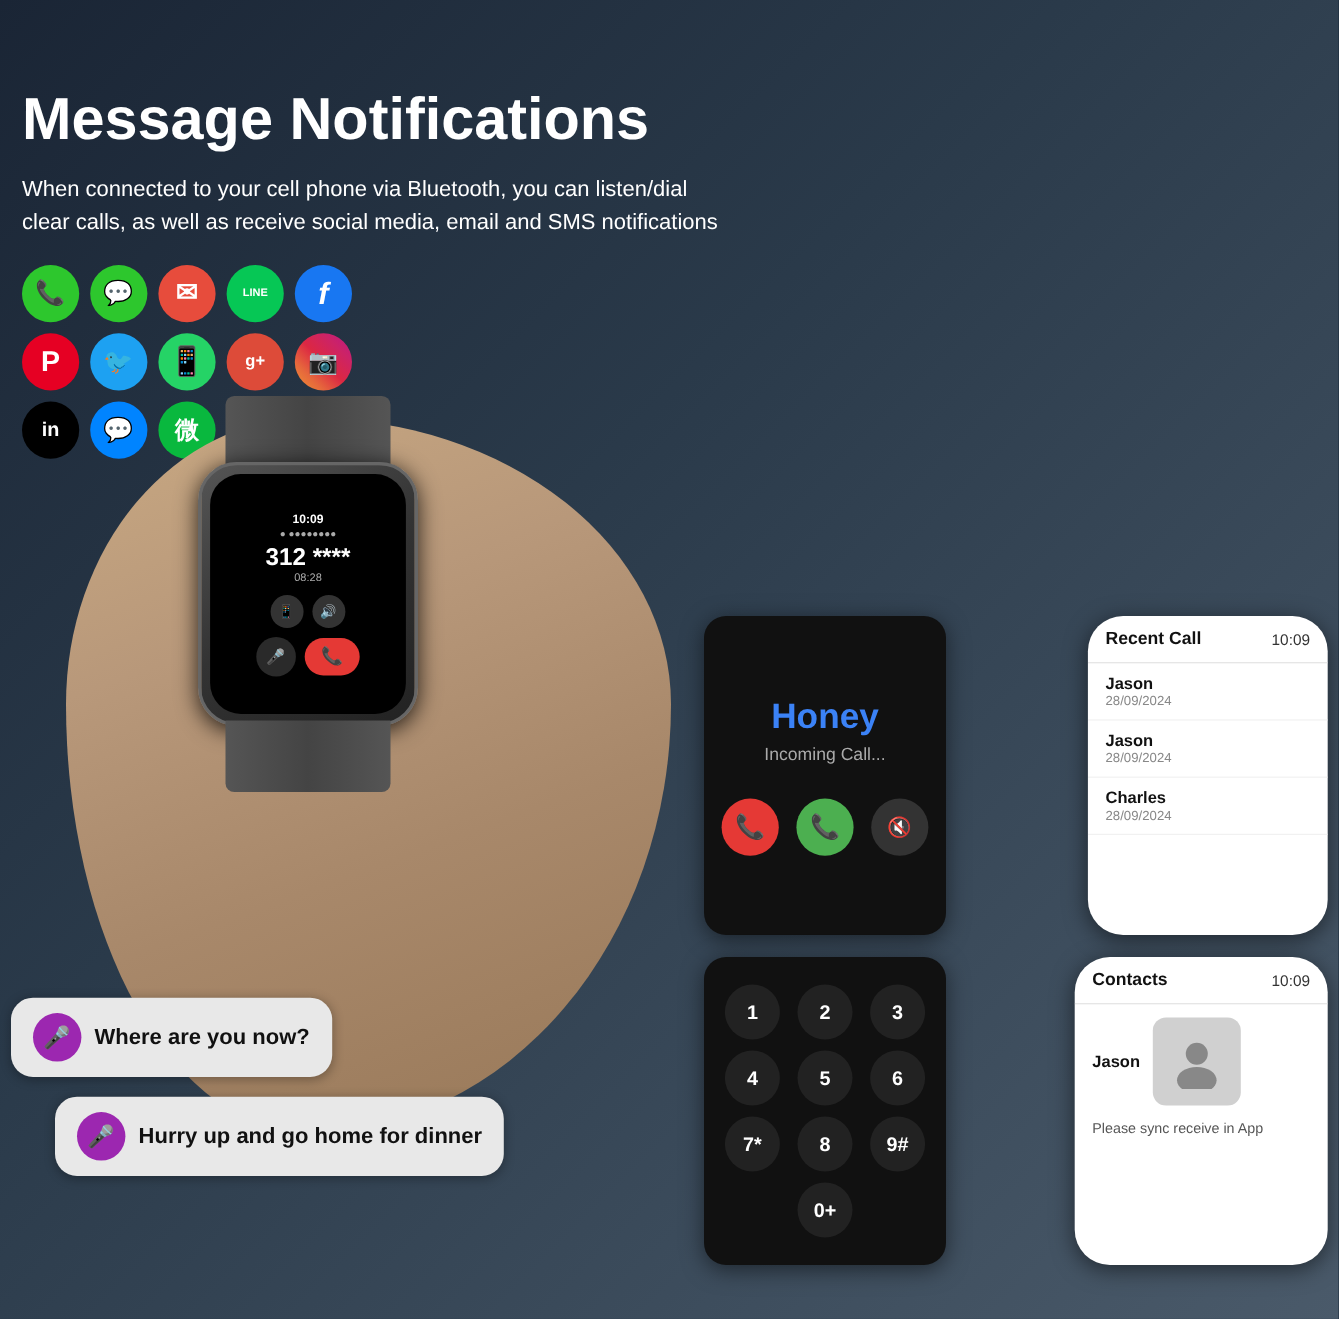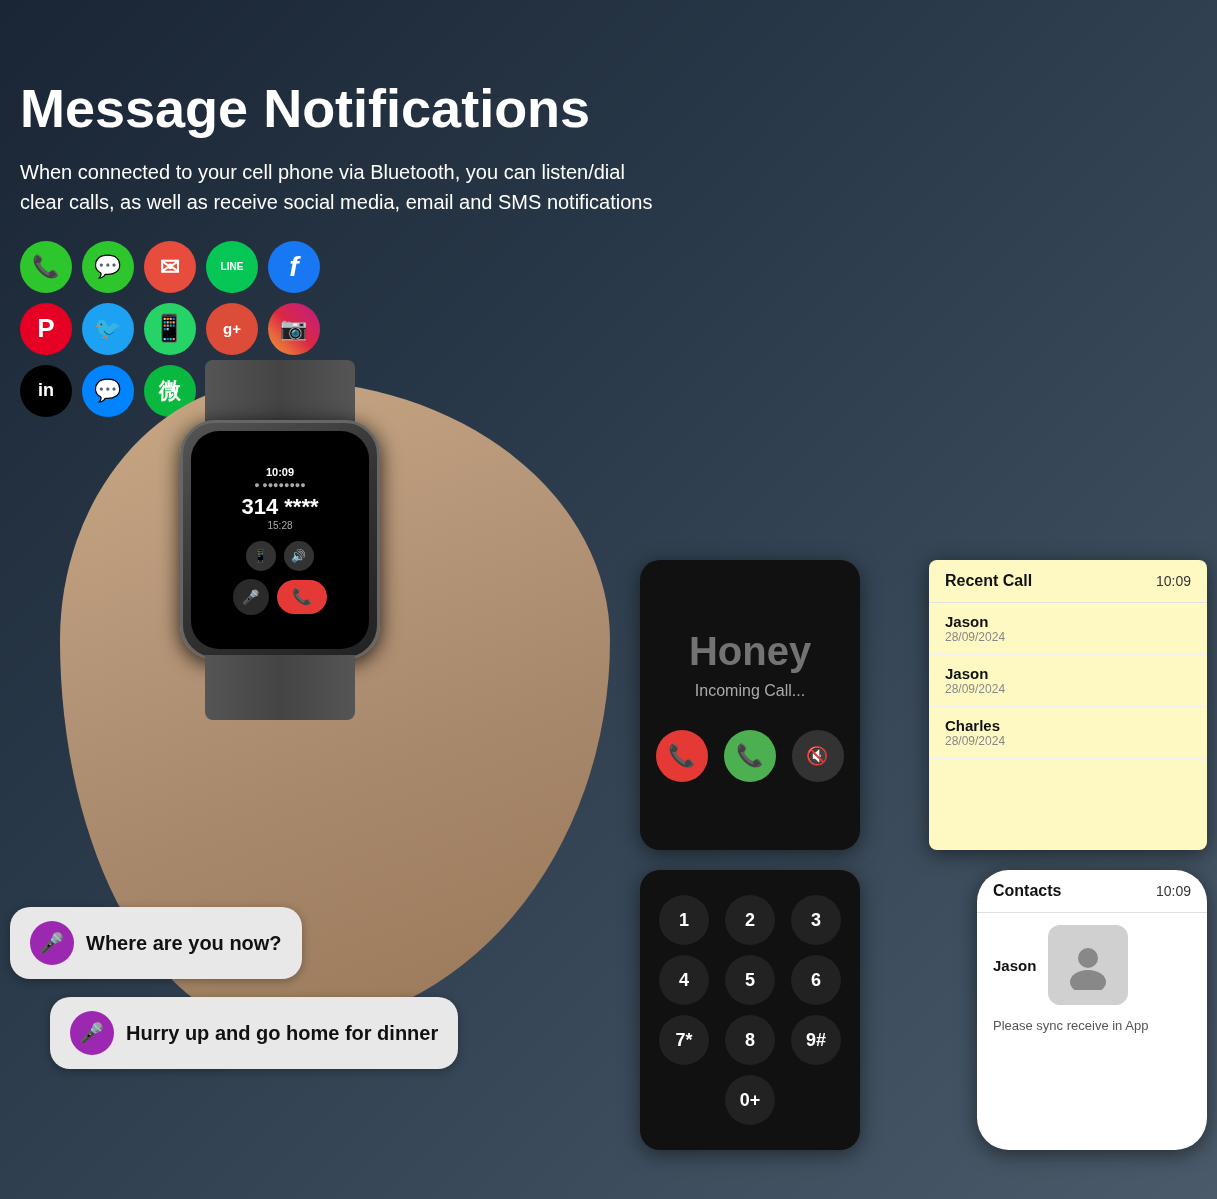--- a/index.html
+++ b/index.html
@@ -263,22 +263,22 @@
       border-radius: 20px;
       display: flex;
       flex-direction: column;
       align-items: center;
       justify-content: center;
       padding: 20px;
       box-shadow: 0 4px 20px rgba(0,0,0,0.5);
     }
 
     .caller-name {
-      color: #737373;
-      font-size: 40px;
+      color: #3b82f6;
+      font-size: 32px;
       font-weight: bold;
       margin-bottom: 8px;
     }
 
     .call-status {
       color: #aaa;
       font-size: 16px;
       margin-bottom: 30px;
     }
 
@@ -338,24 +338,24 @@
       font-size: 18px;
       font-weight: bold;
       margin: auto;
     }
 
     
     .recent-calls-panel {
       position: absolute;
       top: 560px;
       right: 10px;
-      width: 278px;
+      width: 218px;
       height: 290px;
-      background: #fef9c3;
-      border-radius: 8px;
+      background: #ffffff;
+      border-radius: 32px;
       overflow: hidden;
       box-shadow: 0 4px 20px rgba(0,0,0,0.5);
     }
 
     .panel-header {
       display: flex;
       justify-content: space-between;
       align-items: center;
       padding: 12px 16px;
       border-bottom: 1px solid #e0e0e0;
@@ -467,22 +467,22 @@
 <div class="watch-area">
 
   <div class="wrist-bg"></div>
 
   <div class="watch-container">
     <div class="watch-band-top"></div>
     <div class="watch-body">
       <div class="watch-screen">
         <div class="watch-time">10:09</div>
         <div style="color:#aaa;font-size:9px;margin-bottom:4px;">●  ●●●●●●●●</div>
-        <div class="watch-number">314 ****</div>
-        <div class="watch-duration">15:28</div>
+        <div class="watch-number">312 ****</div>
+        <div class="watch-duration">08:28</div>
         <div class="watch-buttons">
           <div class="watch-btn-small">📱</div>
           <div class="watch-btn-small">🔊</div>
         </div>
         <div style="display:flex;gap:8px;align-items:center;">
           <div class="watch-btn-mic">🎤</div>
           <div class="watch-btn-red">📞</div>
         </div>
       </div>
     </div>

